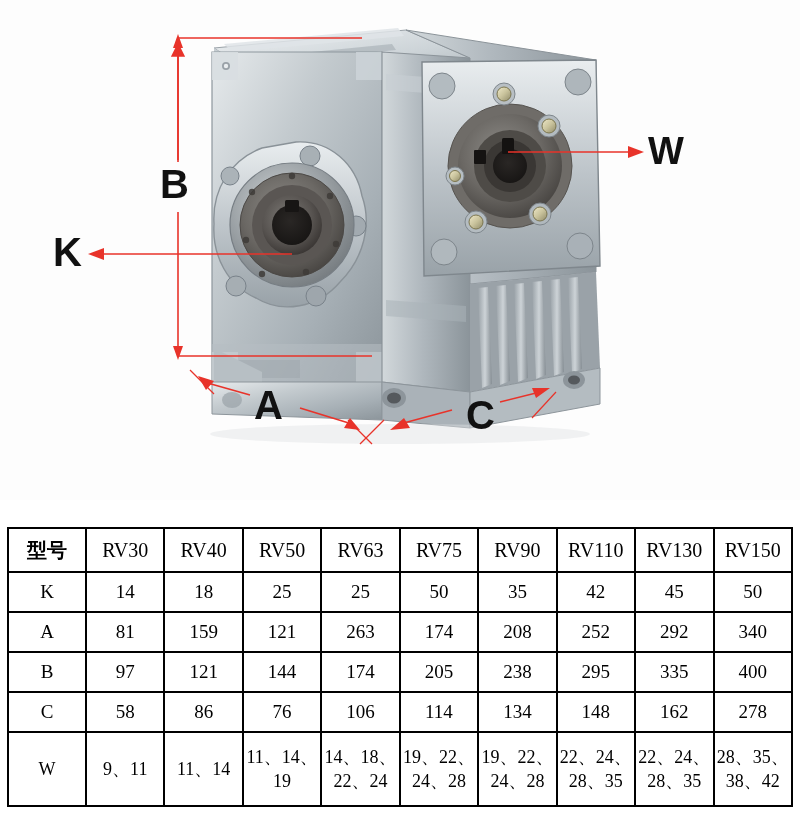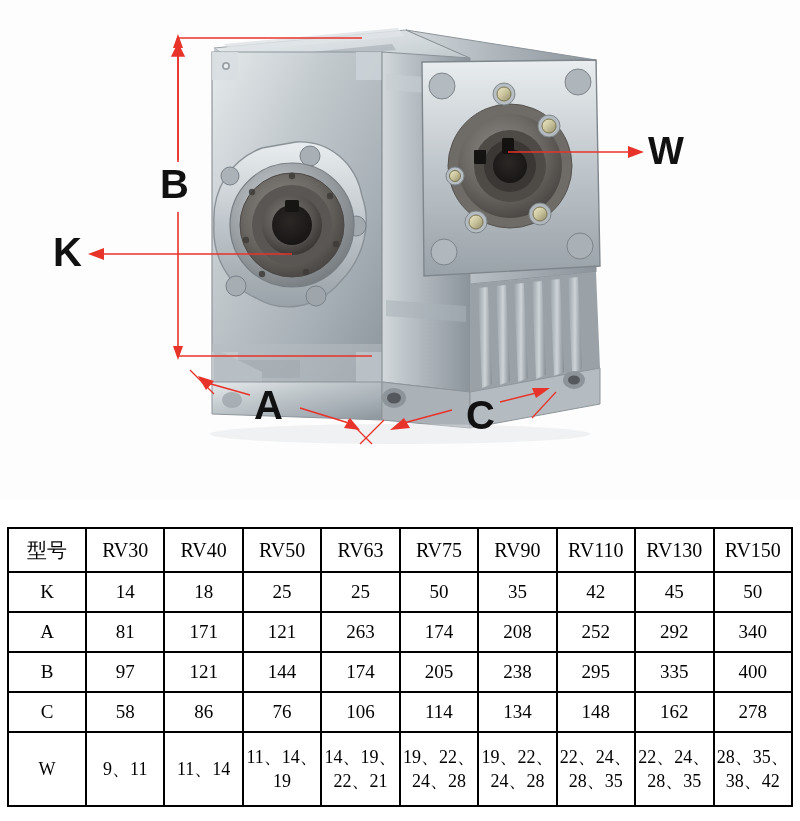--- a/index.html
+++ b/index.html
@@ -72,21 +72,21 @@
   }
   table.spec td.rowhead {
     width: 76px;
   }
   table.spec tr.r-head td { height: 42px; font-size: 20px; }
   table.spec tr.r-k td,
   table.spec tr.r-a td,
   table.spec tr.r-b td,
   table.spec tr.r-c td { height: 38px; }
   table.spec tr.r-w td { height: 72px; line-height: 1.35; font-size: 18px; }
-  td.cjk { font-family: "DejaVu Sans", "Liberation Sans", sans-serif; font-size: 21px; font-weight: normal; }
+  td.cjk { font-family: "DejaVu Sans", "Liberation Sans", sans-serif; font-size: 21px; font-weight: bold; }
 </style>
 </head>
 <body>
 
 <div id="diagram-area">
 
   <svg id="gearbox-svg" viewBox="0 0 800 500">
     <defs>
       <linearGradient id="alu1" x1="0" y1="0" x2="1" y2="1">
         <stop offset="0%" stop-color="#e6eaec"></stop>
@@ -317,21 +317,21 @@
           <td>25</td>
           <td>50</td>
           <td>35</td>
           <td>42</td>
           <td>45</td>
           <td>50</td>
         </tr>
         <tr class="r-a">
           <td class="rowhead">A</td>
           <td>81</td>
-          <td>171</td>
+          <td>159</td>
           <td>121</td>
           <td>263</td>
           <td>174</td>
           <td>208</td>
           <td>252</td>
           <td>292</td>
           <td>340</td>
         </tr>
         <tr class="r-b">
           <td class="rowhead">B</td>
@@ -355,21 +355,21 @@
           <td>134</td>
           <td>148</td>
           <td>162</td>
           <td>278</td>
         </tr>
         <tr class="r-w">
           <td class="rowhead">W</td>
           <td>9、11</td>
           <td>11、14</td>
           <td>11、14、19</td>
-          <td>14、19、22、21</td>
+          <td>14、18、22、24</td>
           <td>19、22、24、28</td>
           <td>19、22、24、28</td>
           <td>22、24、28、35</td>
           <td>22、24、28、35</td>
           <td>28、35、38、42</td>
         </tr>
       </tbody>
   </table>
 </div>
 

